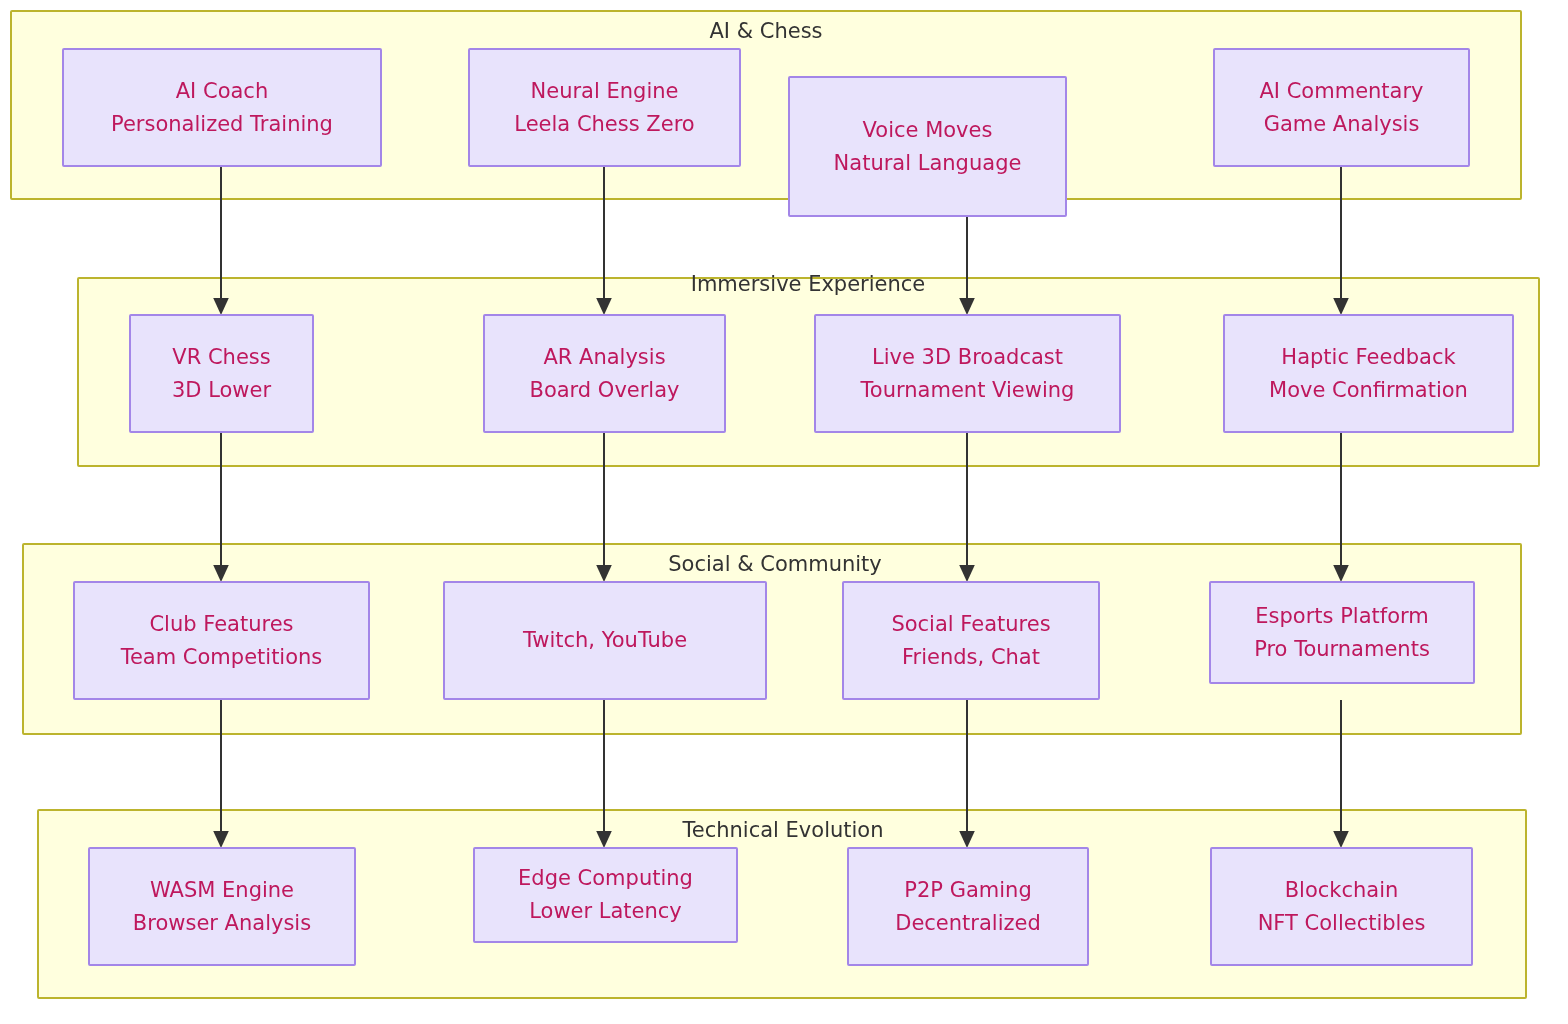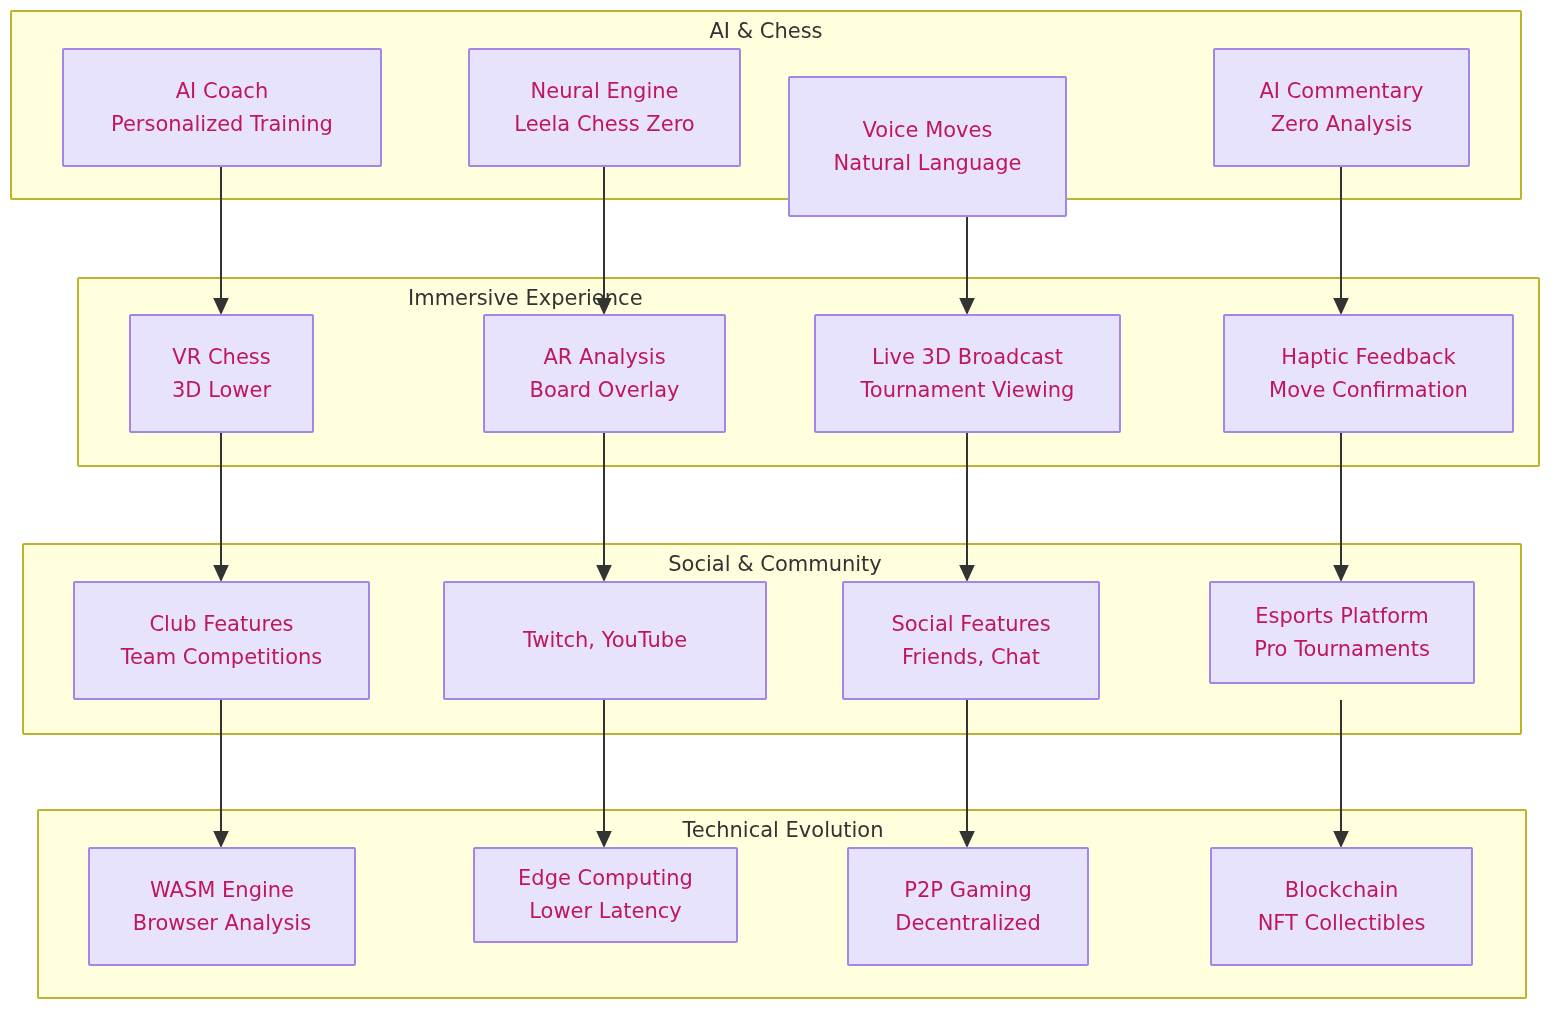--- a/index.html
+++ b/index.html
@@ -101,24 +101,24 @@
       <div class="node" style="left: 468px; top: 48px; width: 273px; height: 119px;">
         <div class="node-line">Neural Engine</div>
         <div class="node-line">Leela Chess Zero</div>
       </div>
       <div class="node" style="left: 788px; top: 48px; width: 279px; height: 141px; margin-top: 28px;">
         <div class="node-line">Voice Moves</div>
         <div class="node-line">Natural Language</div>
       </div>
       <div class="node" style="left: 1213px; top: 48px; width: 257px; height: 119px;">
         <div class="node-line">AI Commentary</div>
-        <div class="node-line">Zero Analysis</div>
+        <div class="node-line">Game Analysis</div>
       </div>
       <div class="cluster" style="left: 77px; top: 277px; width: 1463px; height: 190px;"></div>
-      <div class="cluster-title" style="top: 285px; left: 408px; width: 800px; text-align: left; position: absolute; z-index: 2; padding-left: 0px; text-indent: 0px;">Immersive Experience</div>
+      <div class="cluster-title" style="top: 271px; left: 408px; width: 800px; text-align: center; position: absolute; z-index: 2; padding-left: 0px; text-indent: 0px;">Immersive Experience</div>
       <div class="node" style="left: 129px; top: 314px; width: 185px; height: 119px;">
         <div class="node-line">VR Chess</div>
         <div class="node-line">3D Lower</div>
       </div>
       <div class="node" style="left: 483px; top: 314px; width: 243px; height: 119px;">
         <div class="node-line">AR Analysis</div>
         <div class="node-line">Board Overlay</div>
       </div>
       <div class="node" style="left: 814px; top: 314px; width: 307px; height: 119px;">
         <div class="node-line">Live 3D Broadcast</div>

